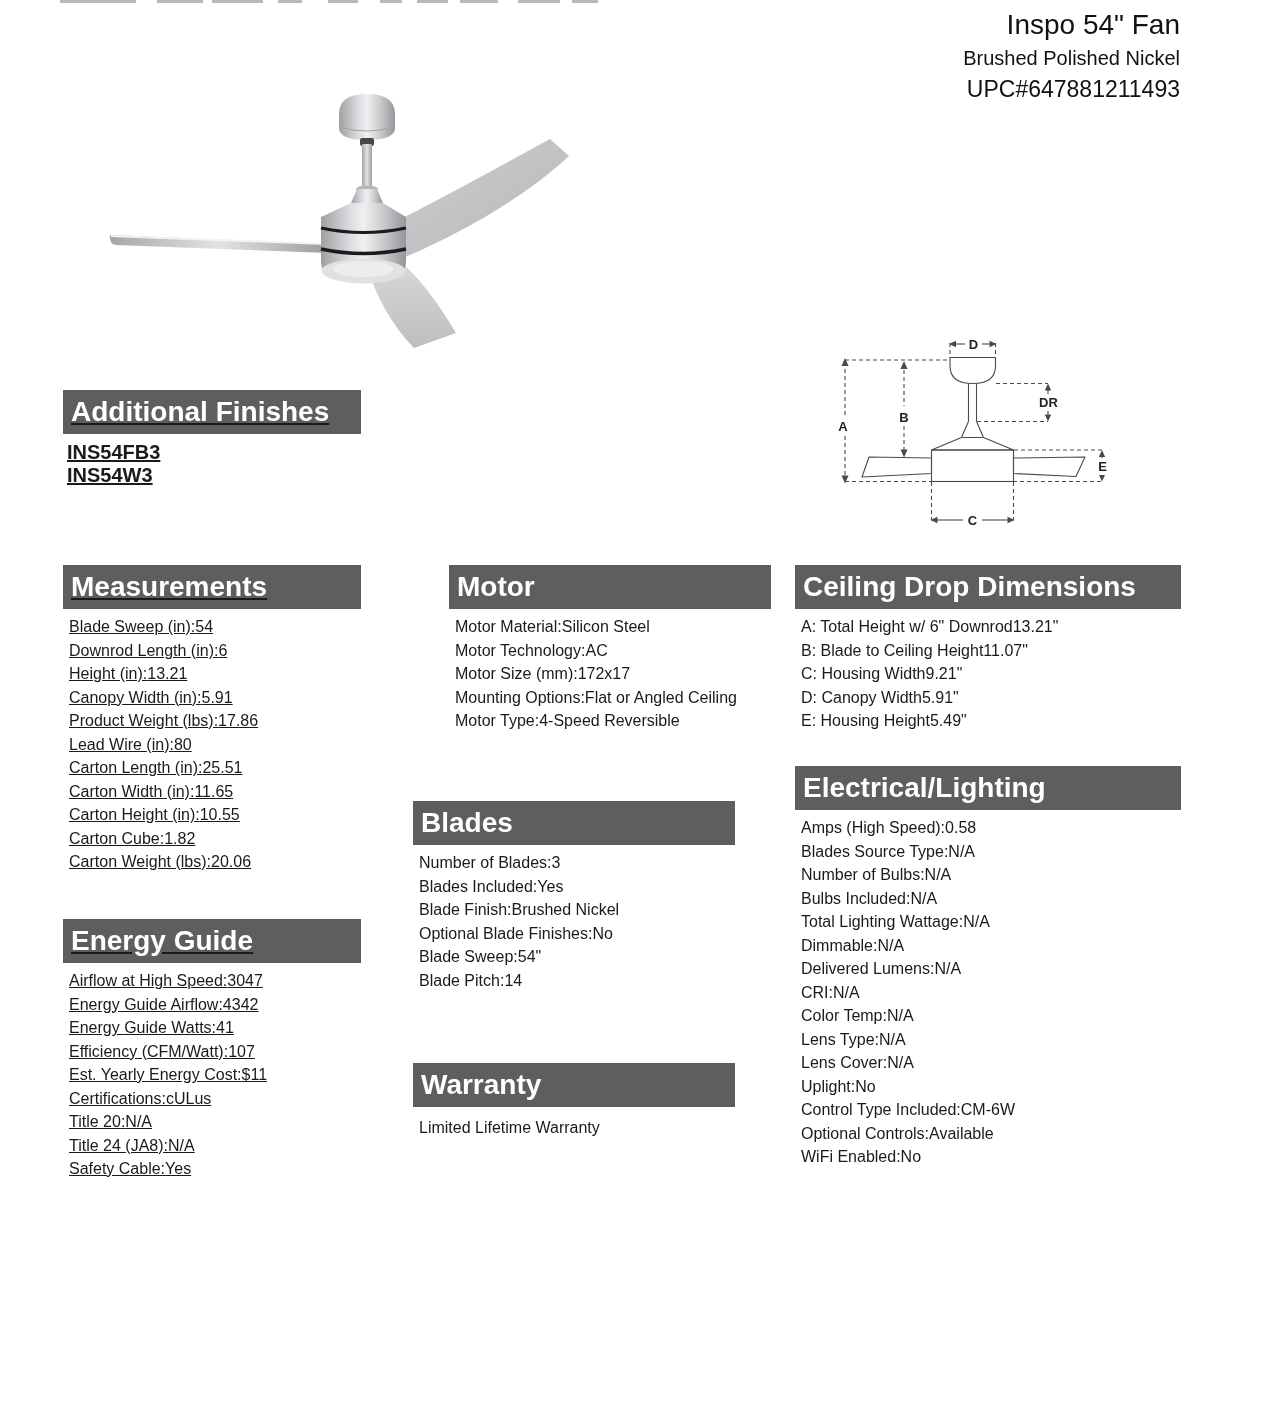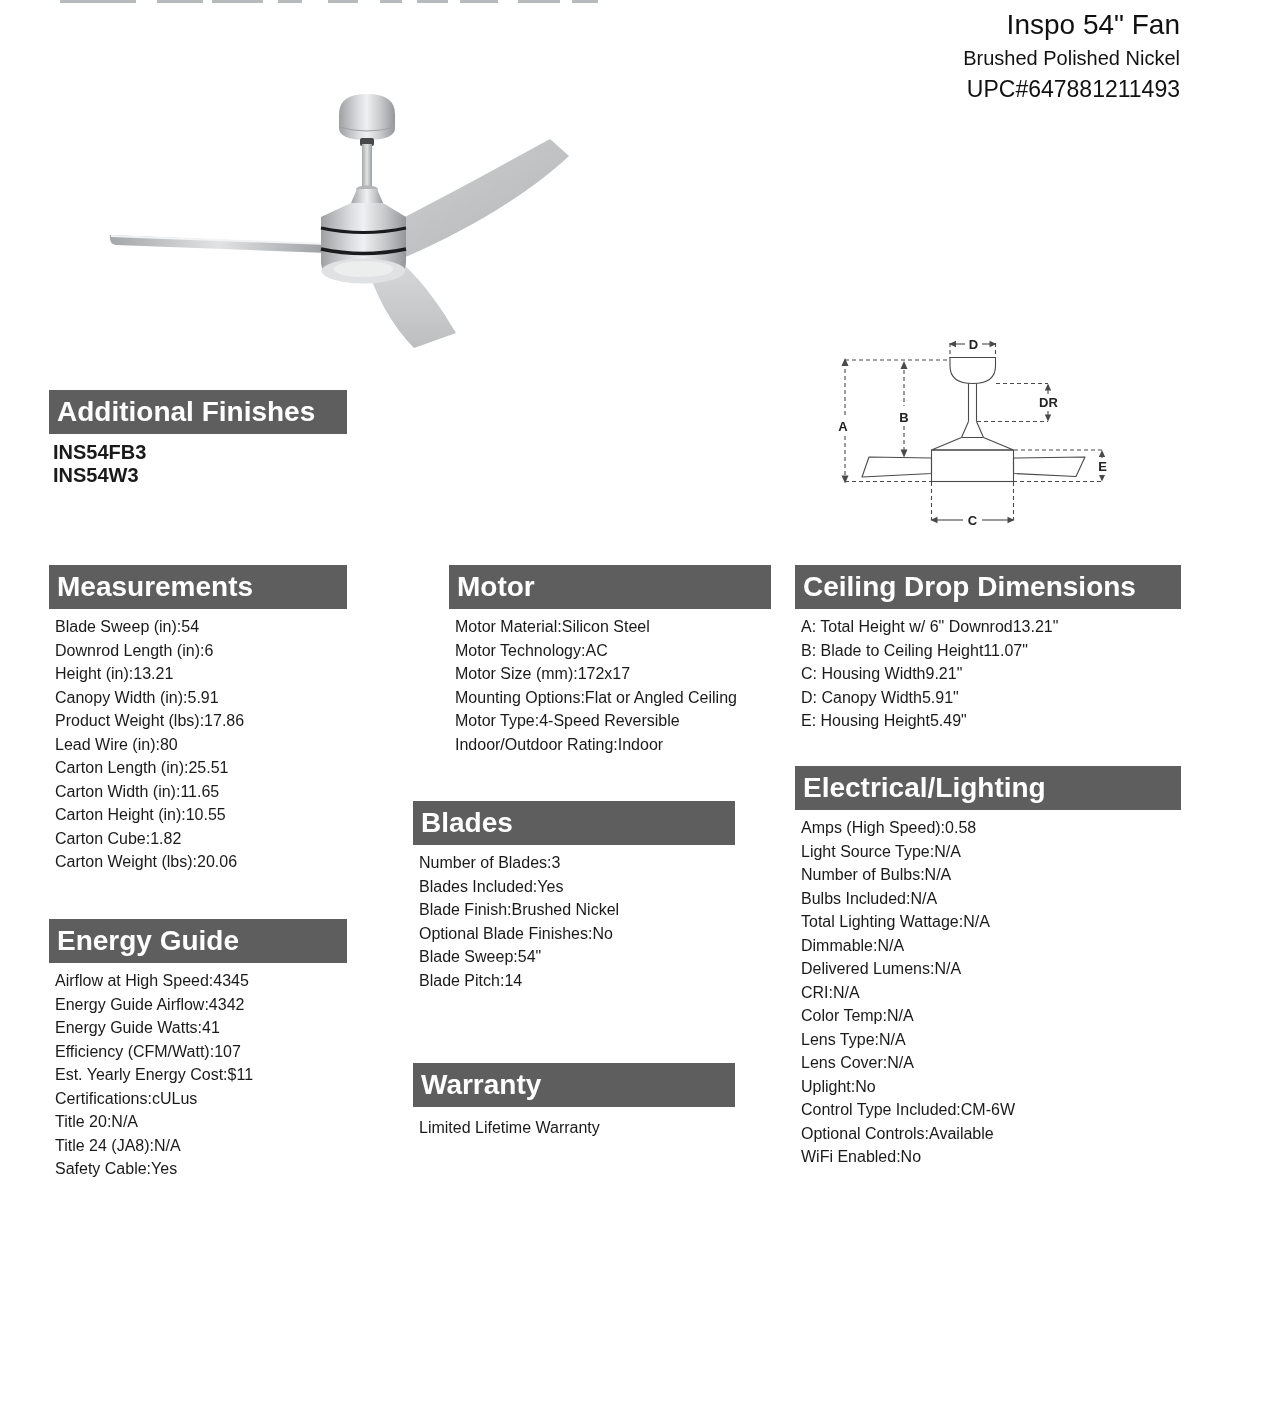--- a/index.html
+++ b/index.html
@@ -14,21 +14,21 @@
   .top-remnants span{position:absolute;top:0;height:3px;background:#b7babd;}
 
   
   .title-block{position:absolute;top:8px;right:84px;text-align:right;color:#111;}
   .title-line1{font-size:28px;line-height:34px;}
   .title-line2{font-size:20px;line-height:32px;}
   .title-line3{font-size:23px;line-height:30px;}
 
   
   .section{position:absolute;box-sizing:border-box;}
-  .col-left{left:49px;width:298px;}
+  .col-left{left:63px;width:298px;text-decoration:underline;}
   .col-mid{left:413px;width:322px;}
   .col-right{left:795px;width:386px;}
 
   .section-header{
     height:44px;line-height:44px;
     background:#5e5e5e;color:#ffffff;
     font-weight:bold;font-size:28px;
     padding-left:8px;letter-spacing:0px;
     white-space:nowrap;overflow:hidden;
   }
@@ -243,21 +243,21 @@
         <span class="spec-value">20.06</span>
       </div>
     </div>
 </div>
 
 <div class="section col-left" style="top:919px;">
   <div class="section-header">Energy Guide</div>
   <div class="rows">
       <div class="spec-row">
         <span class="spec-label">Airflow at High Speed:</span>
-        <span class="spec-value">4345</span>
+        <span class="spec-value">3047</span>
       </div>
       <div class="spec-row">
         <span class="spec-label">Energy Guide Airflow:</span>
         <span class="spec-value">4342</span>
       </div>
       <div class="spec-row">
         <span class="spec-label">Energy Guide Watts:</span>
         <span class="spec-value">41</span>
       </div>
       <div class="spec-row">
@@ -302,24 +302,20 @@
         <span class="spec-label">Motor Size (mm):</span>
         <span class="spec-value">172x17</span>
       </div>
       <div class="spec-row">
         <span class="spec-label">Mounting Options:</span>
         <span class="spec-value">Flat or Angled Ceiling</span>
       </div>
       <div class="spec-row">
         <span class="spec-label">Motor Type:</span>
         <span class="spec-value">4-Speed Reversible</span>
-      </div>
-      <div class="spec-row">
-        <span class="spec-label">Indoor/Outdoor Rating:</span>
-        <span class="spec-value">Indoor</span>
       </div>
     </div>
 </div>
 
 <div class="section col-mid" style="top:801px;">
   <div class="section-header">Blades</div>
   <div class="rows">
       <div class="spec-row">
         <span class="spec-label">Number of Blades:</span>
         <span class="spec-value">3</span>
@@ -379,21 +375,21 @@
 </div>
 
 <div class="section col-right" style="top:766px;">
   <div class="section-header">Electrical/Lighting</div>
   <div class="rows">
       <div class="spec-row">
         <span class="spec-label">Amps (High Speed):</span>
         <span class="spec-value">0.58</span>
       </div>
       <div class="spec-row">
-        <span class="spec-label">Light Source Type:</span>
+        <span class="spec-label">Blades Source Type:</span>
         <span class="spec-value">N/A</span>
       </div>
       <div class="spec-row">
         <span class="spec-label">Number of Bulbs:</span>
         <span class="spec-value">N/A</span>
       </div>
       <div class="spec-row">
         <span class="spec-label">Bulbs Included:</span>
         <span class="spec-value">N/A</span>
       </div>

